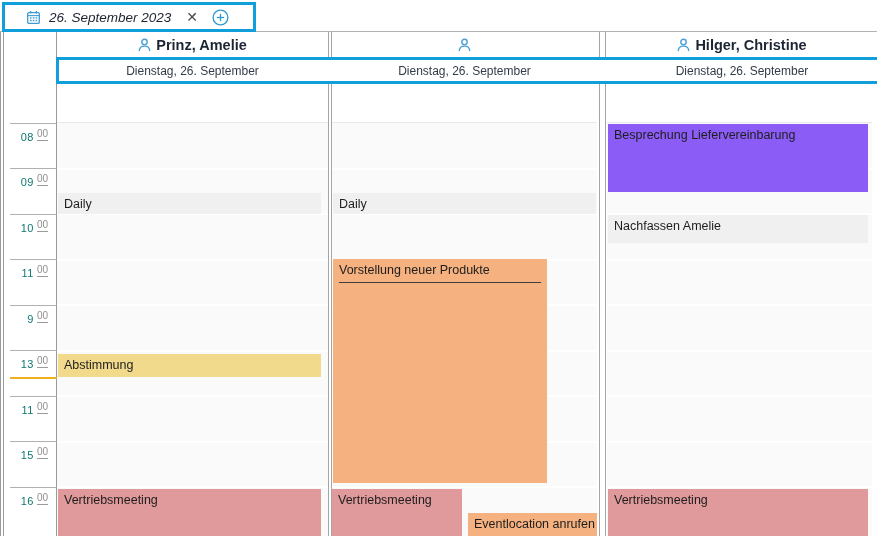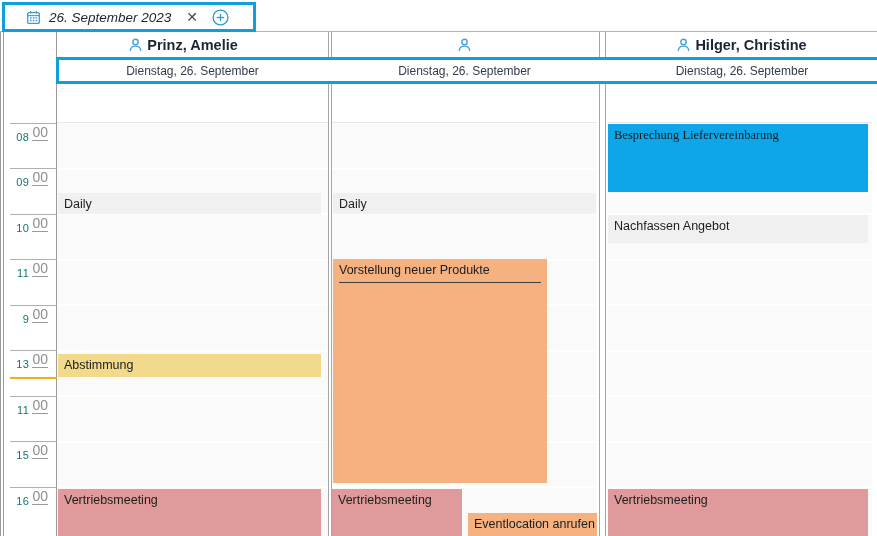--- a/index.html
+++ b/index.html
@@ -18,21 +18,21 @@
   .date-annotation{position:absolute;left:56px;top:57px;width:827px;height:21px;border:3px solid #109fdb;
                    background:#fff;box-sizing:content-box;}
   .date-cell{position:absolute;top:0;height:21px;display:flex;align-items:center;justify-content:center;
              font-size:12px;color:#323c49;}
   
   .vsep{position:absolute;top:32px;height:504px;width:1px;}
   
   .tick{position:absolute;left:10px;width:46px;height:1px;background:#b0b0b0;}
   .tlabel{position:absolute;left:0;width:48px;text-align:right;white-space:nowrap;}
   .th{font-size:11px;color:#0f766e;letter-spacing:.5px;}
-  .tm{font-size:14px;color:#8f8f8f;display:inline-block;border-bottom:1px solid #9a9a9a;
+  .tm{font-size:10px;color:#8f8f8f;display:inline-block;border-bottom:1px solid #9a9a9a;
       margin-left:3px;transform:translateY(-4px);padding-bottom:1px;line-height:1;}
   .nowline{position:absolute;left:10px;width:47px;height:2px;}
   
   .col-bg{position:absolute;top:84px;height:452px;background:#fff;}
   .work{position:absolute;left:0;right:0;top:38px;bottom:0;background:#fafafa;border-top:1px solid #e8e8e8;}
   .hline{position:absolute;left:0;right:0;height:2px;background:#ffffff;}
   
   .event{position:absolute;box-sizing:border-box;padding:2px 6px;font-size:12.5px;color:#1d1d1d;
          overflow:hidden;cursor:default;}
   .ev-title{display:block;line-height:18px;white-space:nowrap;}
@@ -75,21 +75,21 @@
 
   <div class="vsep" style="left:0;background:#9a9a9a;"></div>
   <div class="vsep" style="left:3px;background:#9a9a9a;"></div>
   <div class="vsep" style="left:56px;background:#9a9a9a;"></div>
   <div class="vsep" style="left:328px;background:#a5a5a5;"></div>
   <div class="vsep" style="left:331px;background:#a5a5a5;"></div>
   <div class="vsep" style="left:599px;background:#a5a5a5;"></div>
   <div class="vsep" style="left:605px;background:#a5a5a5;"></div>
 
   <div id="names">
-      <div class="name-cell" style="left: 48px; width: 271px;">
+      <div class="name-cell" style="left: 57px; width: 271px;">
         <span style="display: flex;">
           <svg width="13" height="14" viewBox="0 0 13 14">
             <circle cx="6.5" cy="3.9" r="2.7" fill="none" stroke="#4aa0d8" stroke-width="1.4"></circle>
             <path d="M1.3 13 C1.3 9.9 3.6 8.1 6.5 8.1 C9.4 8.1 11.7 9.9 11.7 13" fill="none" stroke="#4aa0d8" stroke-width="1.4"></path>
           </svg>
         </span>
         <span>Prinz, Amelie</span>
       </div>
       <div class="name-cell" style="left: 332px; width: 265px;">
         <span style="display: flex;">
@@ -186,24 +186,24 @@
           <div class="hline" style="top: 44.5px;"></div>
           <div class="hline" style="top: 90px;"></div>
           <div class="hline" style="top: 135.5px;"></div>
           <div class="hline" style="top: 181px;"></div>
           <div class="hline" style="top: 226.5px;"></div>
           <div class="hline" style="top: 272px;"></div>
           <div class="hline" style="top: 317.5px;"></div>
           <div class="hline" style="top: 363px;"></div>
         </div>
       </div>
-      <div class="event" style="left: 608px; width: 260px; top: 124px; height: 68px; background: #0ea5e9; font-family: Liberation Serif, serif;">
+      <div class="event" style="left: 608px; width: 260px; top: 124px; height: 68px; background: #8b5cf6;">
         <span class="ev-title">Besprechung Liefervereinbarung</span>
       </div>
       <div class="event" style="left: 608px; width: 260px; top: 215px; height: 28px; background: rgb(240, 240, 240);">
-        <span class="ev-title">Nachfassen Angebot</span>
+        <span class="ev-title">Nachfassen Amelie</span>
       </div>
       <div class="event" style="left: 608px; width: 260px; top: 489px; height: 56px; background: rgb(224, 154, 155);">
         <span class="ev-title">Vertriebsmeeting</span>
       </div>
     </div>
 
 </div>
 
 </body></html>

